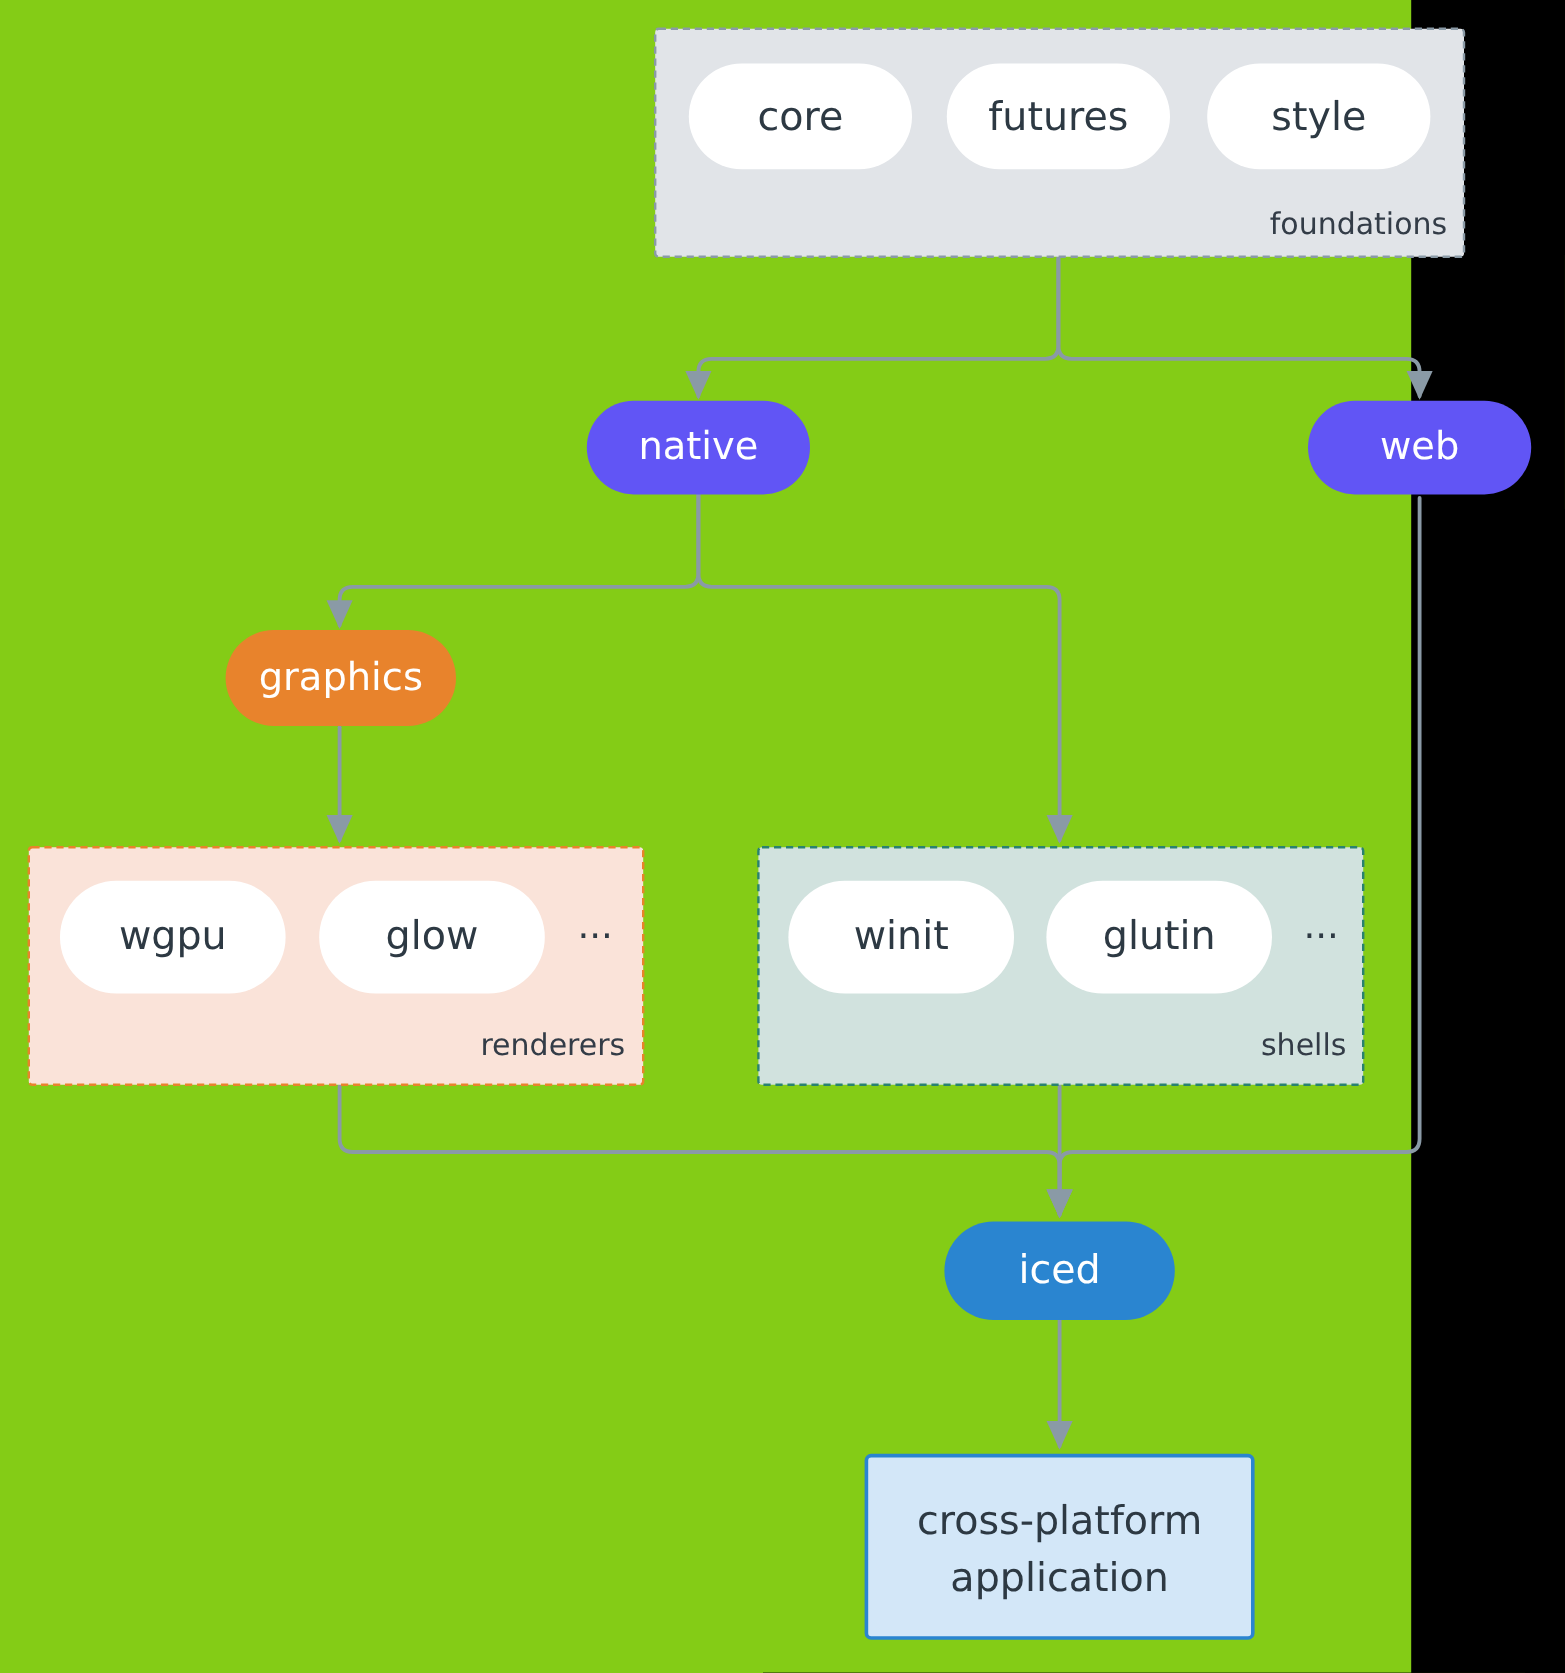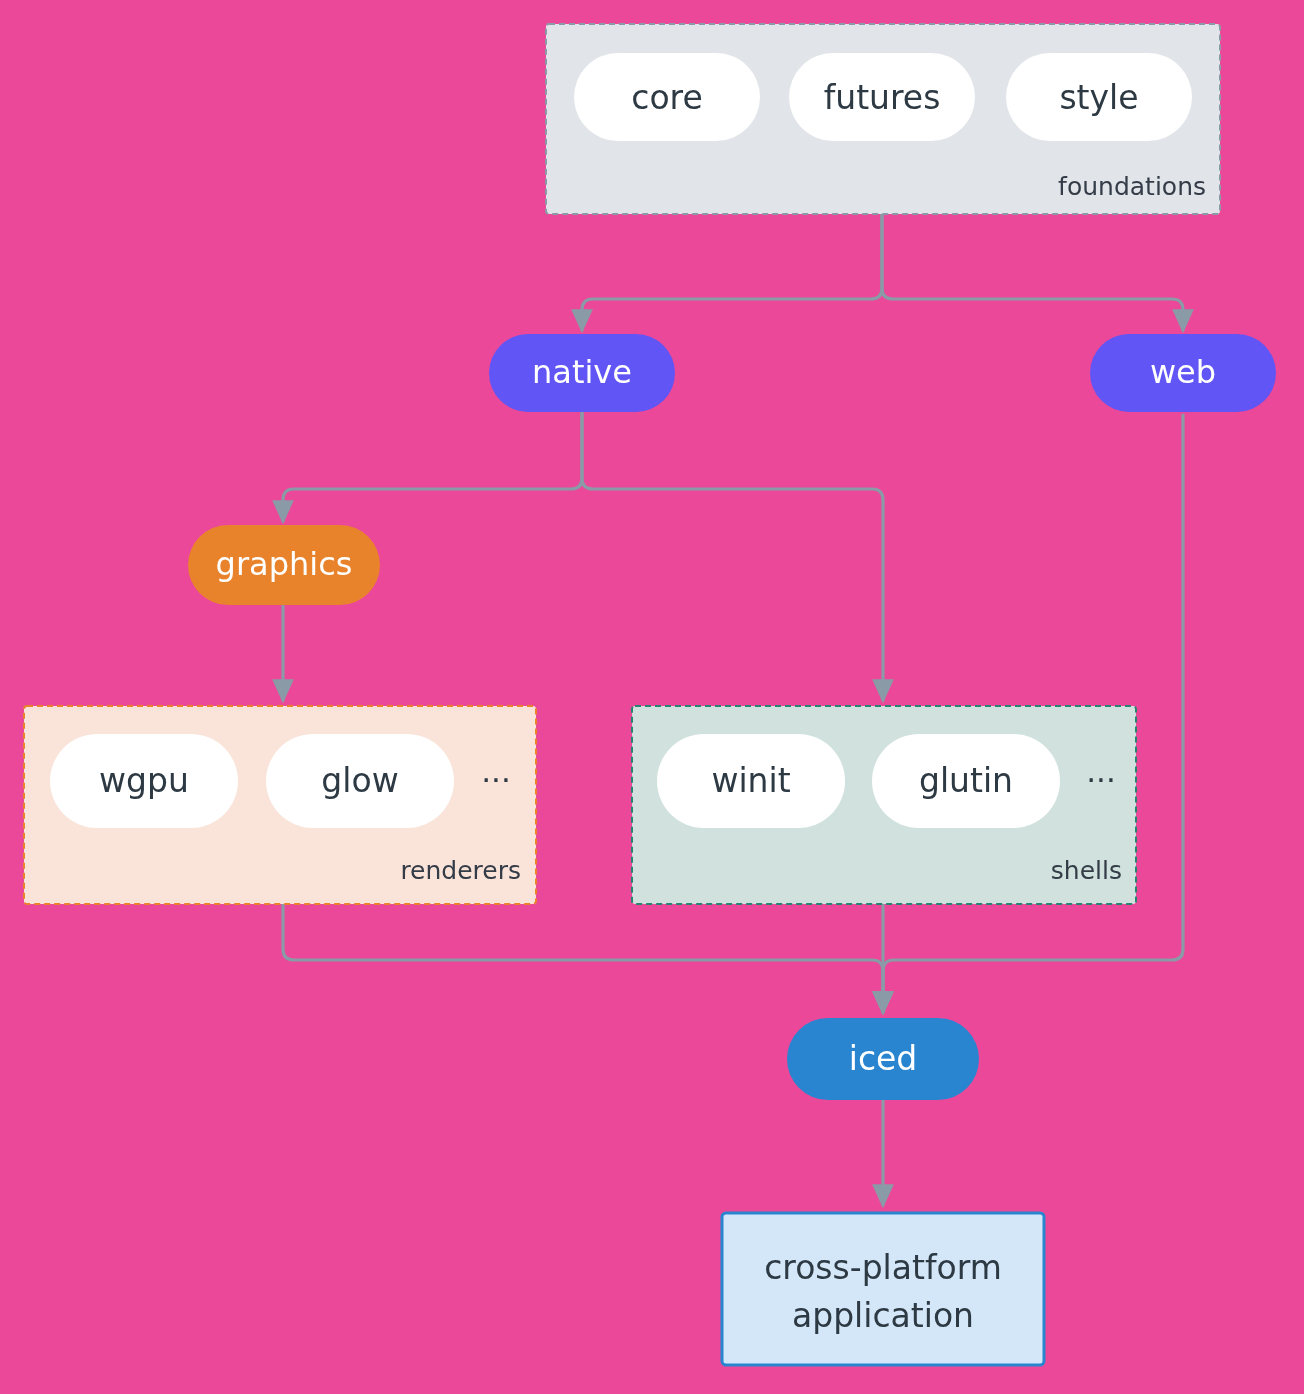--- a/index.html
+++ b/index.html
@@ -8,23 +8,23 @@
     background: #000000;
   }
   body {
     width: 1304px;
     height: 1394px;
     overflow: hidden;
     font-family: "DejaVu Sans", "Liberation Sans", sans-serif;
   }
   #diagram-root {
     position: relative;
-    width: 1304px;
+    width: 1176px;
     height: 1394px;
-    background: #ec4899;
+    background: #84cc16;
   }
   svg#diagram-svg {
     position: absolute;
     left: 0;
     top: 0;
     width: 1304px;
     height: 1394px;
     display: block;
   }
   .cluster-label,

